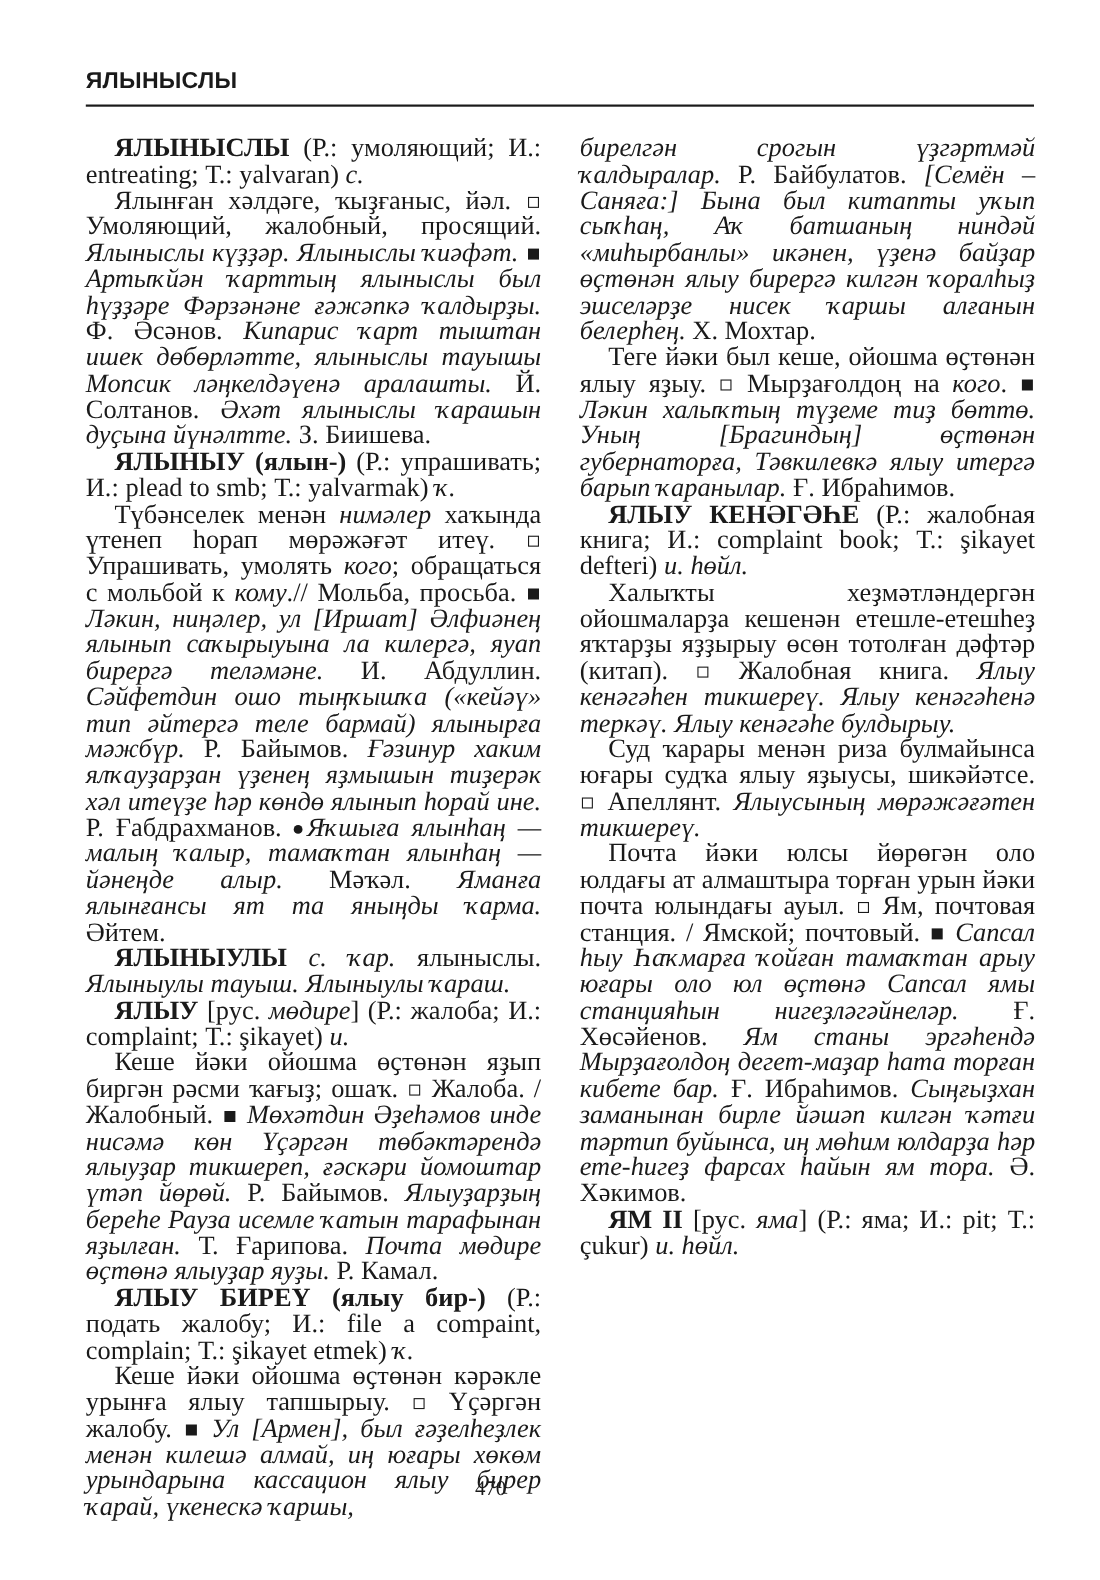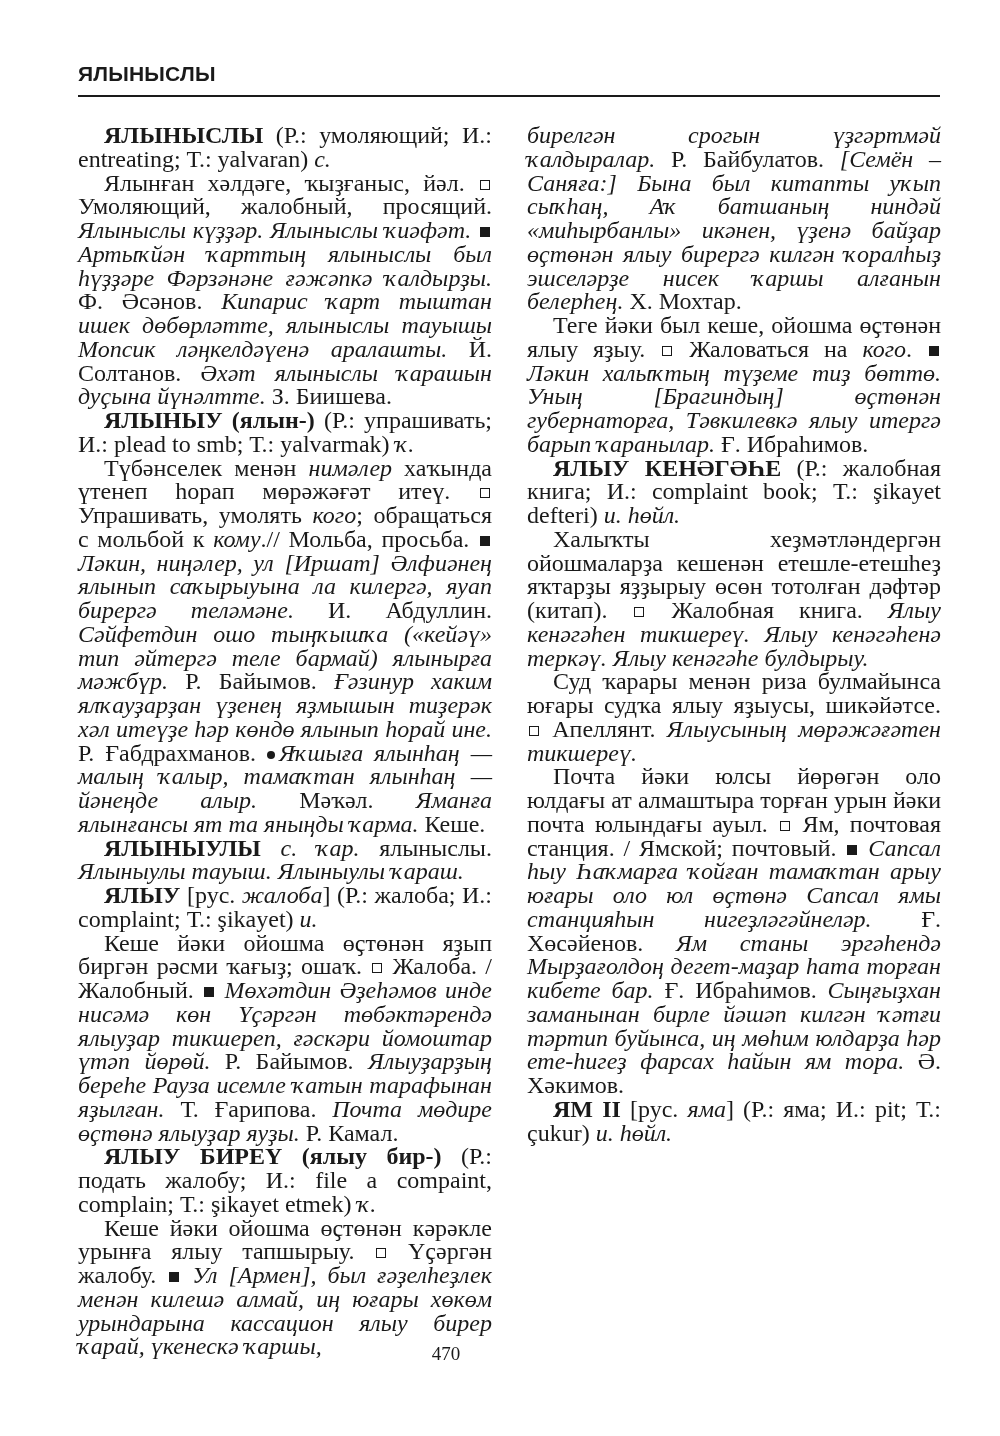--- a/index.html
+++ b/index.html
@@ -35,50 +35,50 @@
   </p>
   <p class="p">
     <span>Ялынған хәлдәге, ҡыҙғаныс, йәл. </span><span class="sq-open"></span><span> Умоляющий, жалобный, просящий. </span><i>Ялынысл­ы күҙҙәр. Ялынысл­ы ҡиәфәт.</i> <span class="sq-fill"></span><i> Артыҡйән ҡарттың ялынысл­ы был һүҙҙәре Фәрзәнәне ғәжәпкә ҡалдырҙы.</i><span> Ф. Әсәнов. </span><i>Кипарис ҡарт тыштан ишек дөбөрләтте, ялынысл­ы тауышы Мопсик ләңкелдәүенә аралашты.</i><span> Й. Солтанов. </span><i>Әхәт ялынысл­ы ҡарашын дуҫына йүнәлтте.</i><span> З. Биишева.</span>
   </p>
 
   <p class="p">
     <span class="hw">ЯЛЫНЫУ (ялын-)</span><span> (Р.: упрашивать; И.: plead to smb; Т.: yalvarmak) </span><i>ҡ.</i>
   </p>
   <p class="p">
     <span>Түбәнселек менән </span><i>нимәлер</i><span> хаҡында үтенеп һорап мөрәжәғәт итеү. </span><span class="sq-open"></span><span> Упрашивать, умолять </span><i>кого</i><span>; обращаться с мольбой к </span><i>кому</i><span>.// Мольба, просьба. </span><span class="sq-fill"></span><i> Ләкин, ниңәлер, ул [Иршат] Әлфиәнең ялынып саҡырыуына ла килергә, яуап бирергә теләмәне.</i><span> И. Абдуллин. </span><i>Сәйфетдин ошо тыңҡышҡа («кейәү» тип әйтергә теле бармай) ялынырға мәжбүр.</i><span> Р. Байымов. </span><i>Ғәзинур хаким ялҡауҙарҙан үҙенең яҙмышын тиҙерәк хәл итеүҙе һәр көндө ялынып һорай ине.</i><span> Р. Ғабдрахманов.</span>
-    <span class="dot"></span><i>Яҡшыға ялынһаң — малың ҡалыр, тамаҡтан ялынһаң — йәнеңде алыр.</i><span> Мәҡәл. </span><i>Яманға ялынғансы ят та яныңды ҡарма.</i><span> Кеше.</span>
+    <span class="dot"></span><i>Яҡшыға ялынһаң — малың ҡалыр, тамаҡтан ялынһаң — йәнеңде алыр.</i><span> Мәҡәл. </span><i>Яманға ялынғансы ят та яныңды ҡарма.</i><span> Әйтем.</span>
   </p>
 
   <p class="p">
     <span class="hw">ЯЛЫНЫУЛЫ</span><i> с. ҡар. </i><span class="b">ялынысл­ы.</span><i> Ялыныулы тауыш. Ялыныулы ҡараш.</i>
   </p>
 
   <p class="p">
-    <span class="hw">ЯЛЫУ</span><span> [рус. </span><i>жалоба</i><span>] (Р.: жалоба; И.: complaint; Т.: şikayet) </span><i>и.</i>
+    <span class="hw">ЯЛЫУ</span><span> [рус. </span><i>мөдире</i><span>] (Р.: жалоба; И.: complaint; Т.: şikayet) </span><i>и.</i>
   </p>
   <p class="p">
     <span>Кеше йәки ойошма өҫтөнән яҙып биргән рәсми ҡағыҙ; ошаҡ. </span><span class="sq-open"></span><span> Жалоба. / Жалобный. </span><span class="sq-fill"></span><i> Мөхәтдин Әҙеһәмов инде нисәмә көн Үҫәргән төбәктәрендә ялыуҙар тикшереп, ғәскәри йомоштар үтәп йөрөй.</i><span> Р. Байымов. </span><i>Ялыуҙарҙың береһе Рауза исемле ҡатын тарафынан яҙылған.</i><span> Т. Ғарипова. </span><i>Почта мөдире өҫтөнә ялыуҙар яуҙы.</i><span> Р. Камал.</span>
   </p>
 
   <p class="p">
     <span class="hw">ЯЛЫУ БИРЕҮ (ялыу бир-)</span><span> (Р.: подать жалобу; И.: file a compaint, complain; Т.: şikayet etmek) </span><i>ҡ.</i>
   </p>
   <p class="p">
     <span>Кеше йәки ойошма өҫтөнән кәрәкле урынға ялыу тапшырыу. </span><span class="sq-open"></span><span> Үҫәргән жалобу. </span><span class="sq-fill"></span><i> Ул [Армен], был ғәҙелһеҙлек менән килешә алмай, иң юғары хөкөм урындарына кассацион ялыу бирер ҡарай, үкенескә ҡаршы,</i>
   </p>
 </div>
 
 <div class="col col-right">
 
   <p class="p cont">
     <i>бирелгән срогын үҙгәртмәй ҡалдыралар.</i><span> Р. Байбулатов. </span><i>[Семён – Саняға:] Бына был китапты уҡып сыҡһаң, Аҡ батшаның ниндәй «миһырбанлы» икәнен, үҙенә байҙар өҫтөнән ялыу бирергә килгән ҡоралһыҙ эшселәрҙе нисек ҡаршы алғанын белерһең.</i><span> Х. Мохтар.</span>
   </p>
 
   <p class="p">
-    <span>Теге йәки был кеше, ойошма өҫтөнән ялыу яҙыу. </span><span class="sq-open"></span><span> Жаловаться на </span><i>кого</i><span>. </span><span class="sq-fill"></span><i> Ләкин халыҡтың түҙеме тиҙ бөттө. Уның [Брагиндың] өҫтөнән губернаторға, Тәвкилевкә ялыу итергә барып ҡараныл­ар.</i><span> Ғ. Ибраһимов.</span>
+    <span>Теге йәки был кеше, ойошма өҫтөнән ялыу яҙыу. </span><span class="sq-open"></span><span> Мырҙағолдоң на </span><i>кого</i><span>. </span><span class="sq-fill"></span><i> Ләкин халыҡтың түҙеме тиҙ бөттө. Уның [Брагиндың] өҫтөнән губернаторға, Тәвкилевкә ялыу итергә барып ҡараныл­ар.</i><span> Ғ. Ибраһимов.</span>
   </p>
 
   <p class="p">
     <span class="hw">ЯЛЫУ КЕНӘГӘҺЕ</span><span> (Р.: жалобная книга; И.: complaint book; Т.: şikayet defteri) </span><i>и. һөйл.</i>
   </p>
   <p class="p">
     <span>Халыҡты хеҙмәтләндергән ойошмаларҙа кешенән етешле-етешһеҙ яҡтарҙы яҙҙырыу өсөн тотолған дәфтәр (китап). </span><span class="sq-open"></span><span> Жалобная книга. </span><i>Ялыу кенәгәһен тикшереү. Ялыу кенәгәһенә теркәү. Ялыу кенәгәһе булдырыу.</i>
   </p>
 
   <p class="p">

